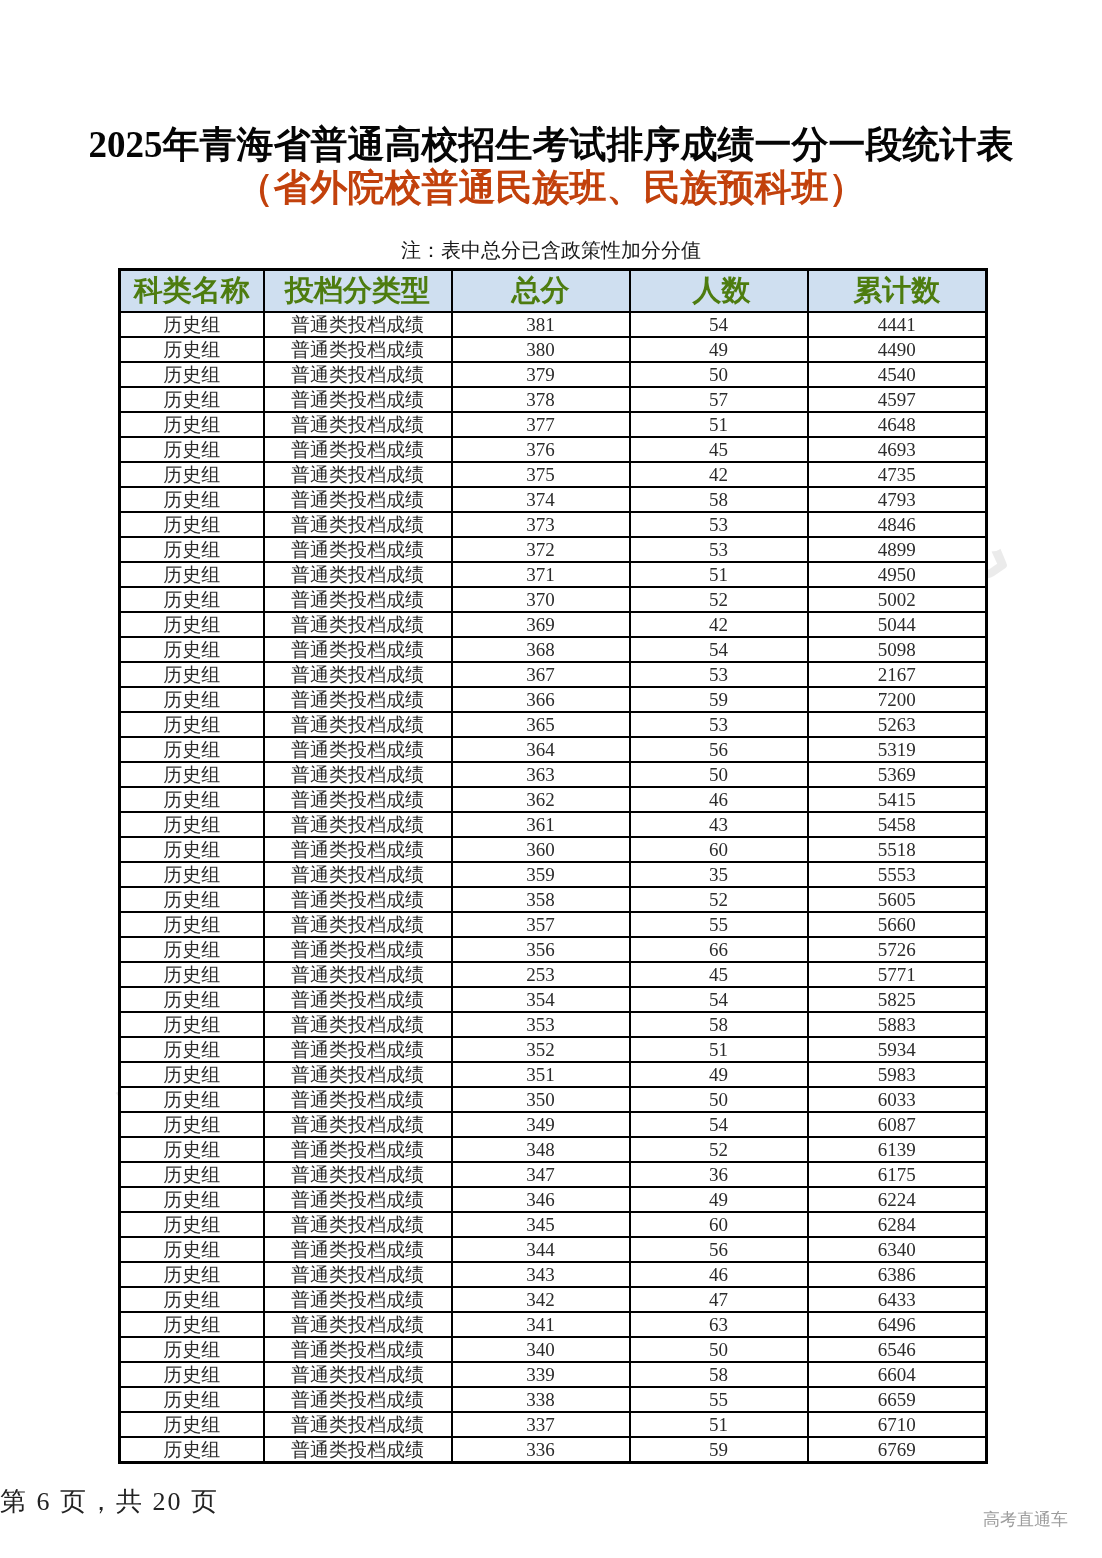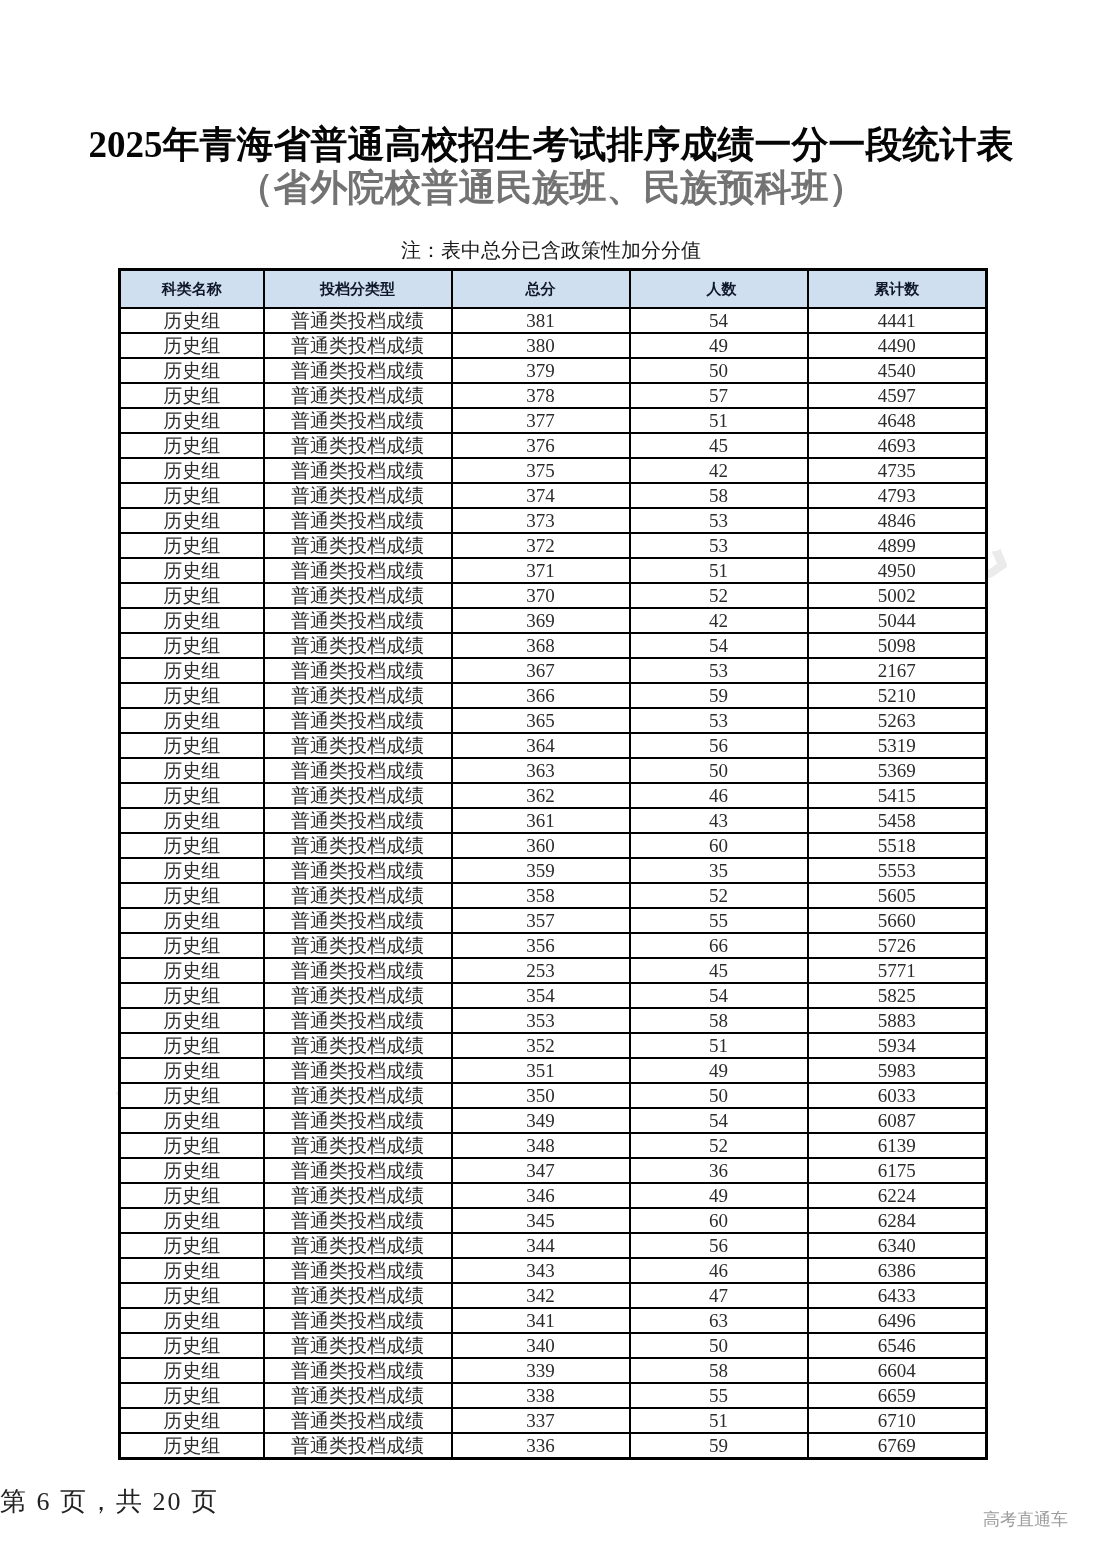--- a/index.html
+++ b/index.html
@@ -36,21 +36,21 @@
     color: #050505;
   }
   .title-line2 {
     position: absolute;
     top: 167px; left: 0; right: 0;
     margin: 0;
     text-align: center;
     font-size: 37px;
     line-height: 42px;
     font-weight: bold;
-    color: #737373;
+    color: #c2410c;
   }
   .note {
     position: absolute;
     top: 237px; left: 0; right: 0;
     text-align: center;
     font-size: 20px;
     color: #1a1a1a;
   }
   table.score-table {
     position: absolute;
@@ -65,23 +65,23 @@
   table.score-table td {
     border: 2px solid #000;
     text-align: center;
     vertical-align: middle;
     padding: 0;
     overflow: hidden;
   }
   table.score-table { border: 3px solid #000; }
   table.score-table th {
     height: 36px;
-    font-size: 15px;
+    font-size: 29px;
     font-weight: bold;
-    color: #0f172a;
+    color: #4d7c0f;
   }
   table.score-table td {
     height: 23px;
     line-height: 23px;
     font-size: 19px;
     color: #2b2b2b;
     background: #ffffff;
   }
   col.c1 { width: 144px; }
   col.c2 { width: 188px; }
@@ -239,21 +239,21 @@
           <td>普通类投档成绩</td>
           <td>367</td>
           <td>53</td>
           <td>2167</td>
         </tr>
         <tr>
           <td>历史组</td>
           <td>普通类投档成绩</td>
           <td>366</td>
           <td>59</td>
-          <td>5210</td>
+          <td>7200</td>
         </tr>
         <tr>
           <td>历史组</td>
           <td>普通类投档成绩</td>
           <td>365</td>
           <td>53</td>
           <td>5263</td>
         </tr>
         <tr>
           <td>历史组</td>

